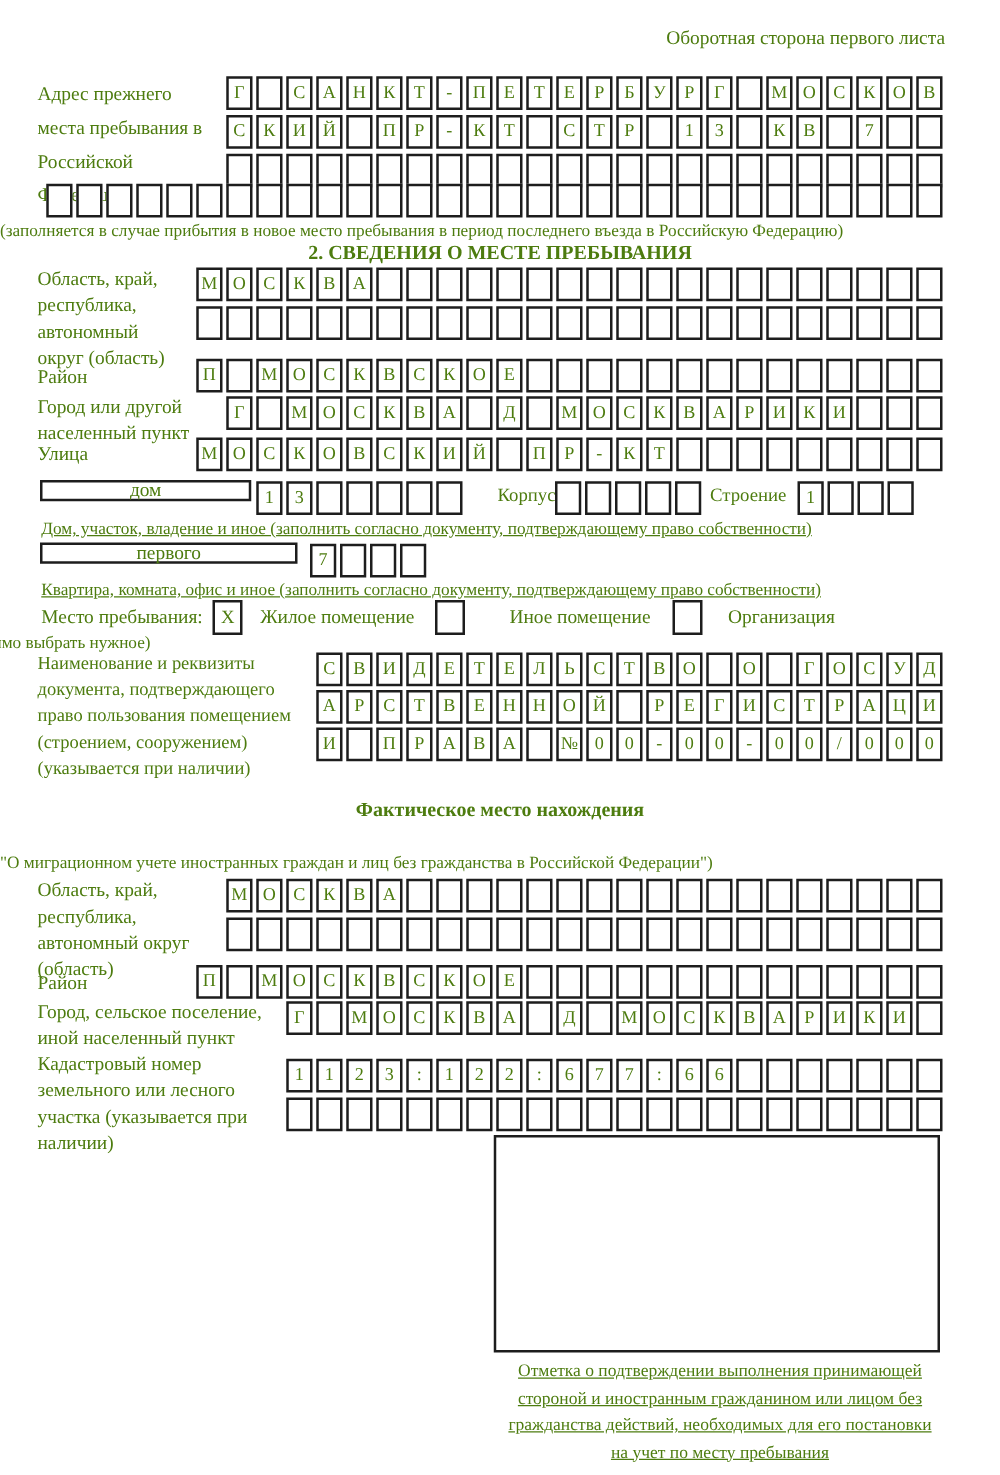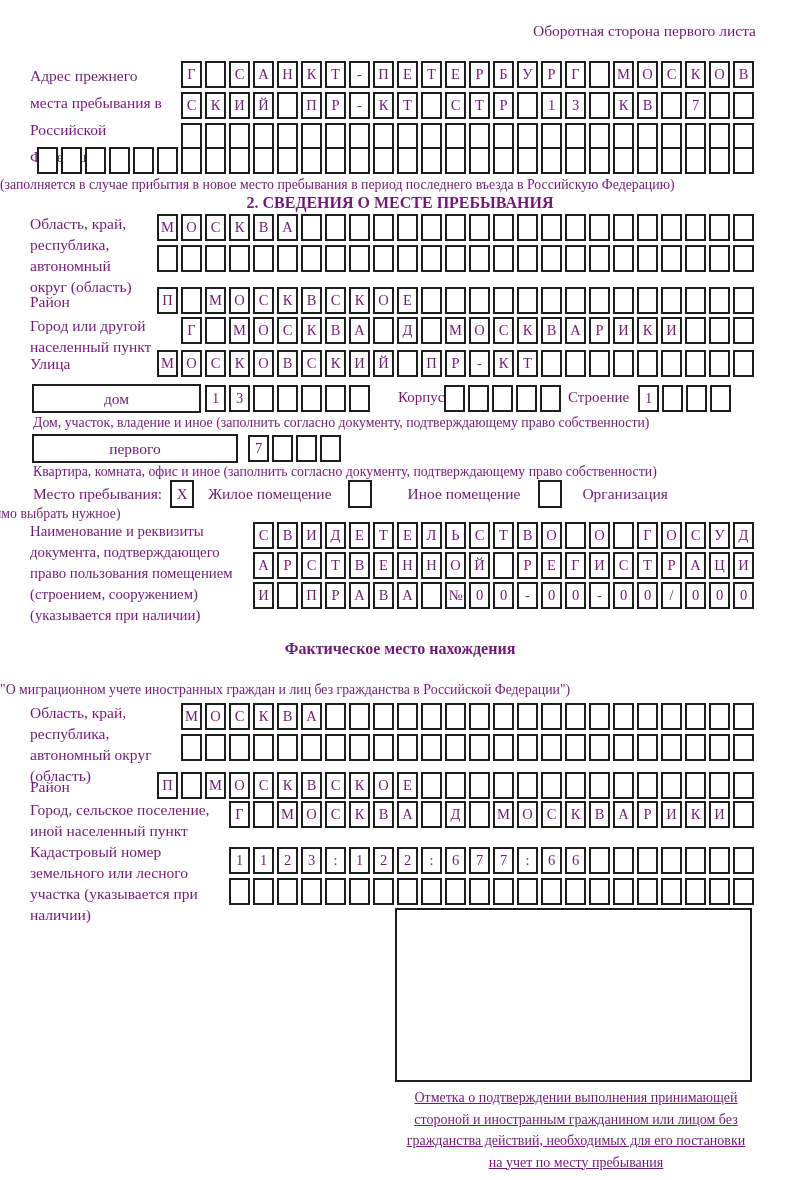--- a/index.html
+++ b/index.html
@@ -1,35 +1,35 @@
 <!DOCTYPE html>
 <html><head>
 <meta charset="utf-8">
 <style>
   html,body{margin:0;padding:0;background:#ffffff;}
   .page{
     position:relative;width:800px;height:1180px;background:#fff;
-    font-family:"Liberation Serif","DejaVu Serif",serif;color:#701a75;overflow:hidden;
+    font-family:"Liberation Serif","DejaVu Serif",serif;color:#4d7c0f;overflow:hidden;
   }
   .hdr{position:absolute;top:22px;right:44px;font-size:15.5px;}
   .lbl{position:absolute;font-size:15.5px;line-height:21px;}
   .note{position:absolute;left:0;width:100%;font-size:13.8px;}
   .sect{position:absolute;left:0;width:100%;text-align:center;font-weight:bold;font-size:16px;}
   .cellrow{position:absolute;display:flex;gap:3px;}
   .cell{
     width:21px;height:27px;box-sizing:border-box;border:2px solid #1d1d1d;
     display:flex;align-items:center;justify-content:center;
     font-size:14.5px;line-height:1;background:#fff;flex:0 0 auto;
   }
   .widebox{
-    position:absolute;height:29px;box-sizing:border-box;border:2px solid #1d1d1d;
+    position:absolute;height:17px;box-sizing:border-box;border:2px solid #1d1d1d;
     display:flex;align-items:center;justify-content:center;font-size:15.5px;background:#fff;
   }
   .inline-lbl{position:absolute;font-size:15px;}
-  .caption{position:absolute;font-size:13.8px;white-space:nowrap;}
+  .caption{position:absolute;font-size:13.8px;white-space:nowrap;text-decoration:underline;}
   .stayrow{position:absolute;display:flex;align-items:center;font-size:15.5px;}
   .chk{
     width:24px;height:28px;box-sizing:border-box;border:2px solid #1d1d1d;
     display:flex;align-items:center;justify-content:center;font-size:15px;flex:0 0 auto;
   }
   .stampbox{position:absolute;left:395px;top:908px;width:357px;height:174px;box-sizing:border-box;border:2px solid #1d1d1d;}
   .stampcap{position:absolute;left:385px;top:1087px;width:382px;text-align:center;font-size:14px;line-height:21.5px;text-decoration:underline;}
 </style>
 </head>
 <body>

